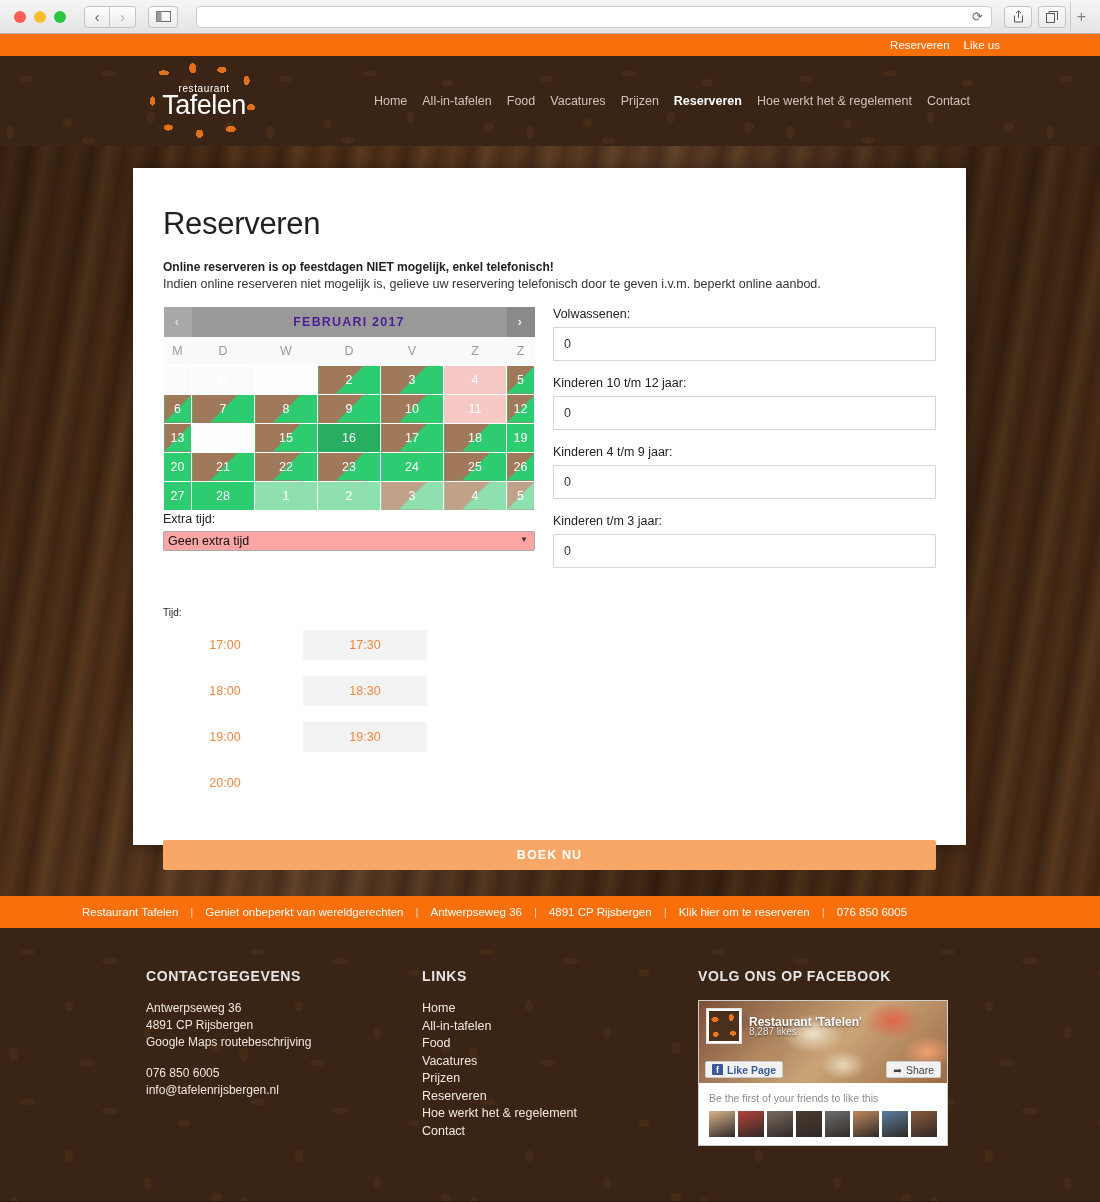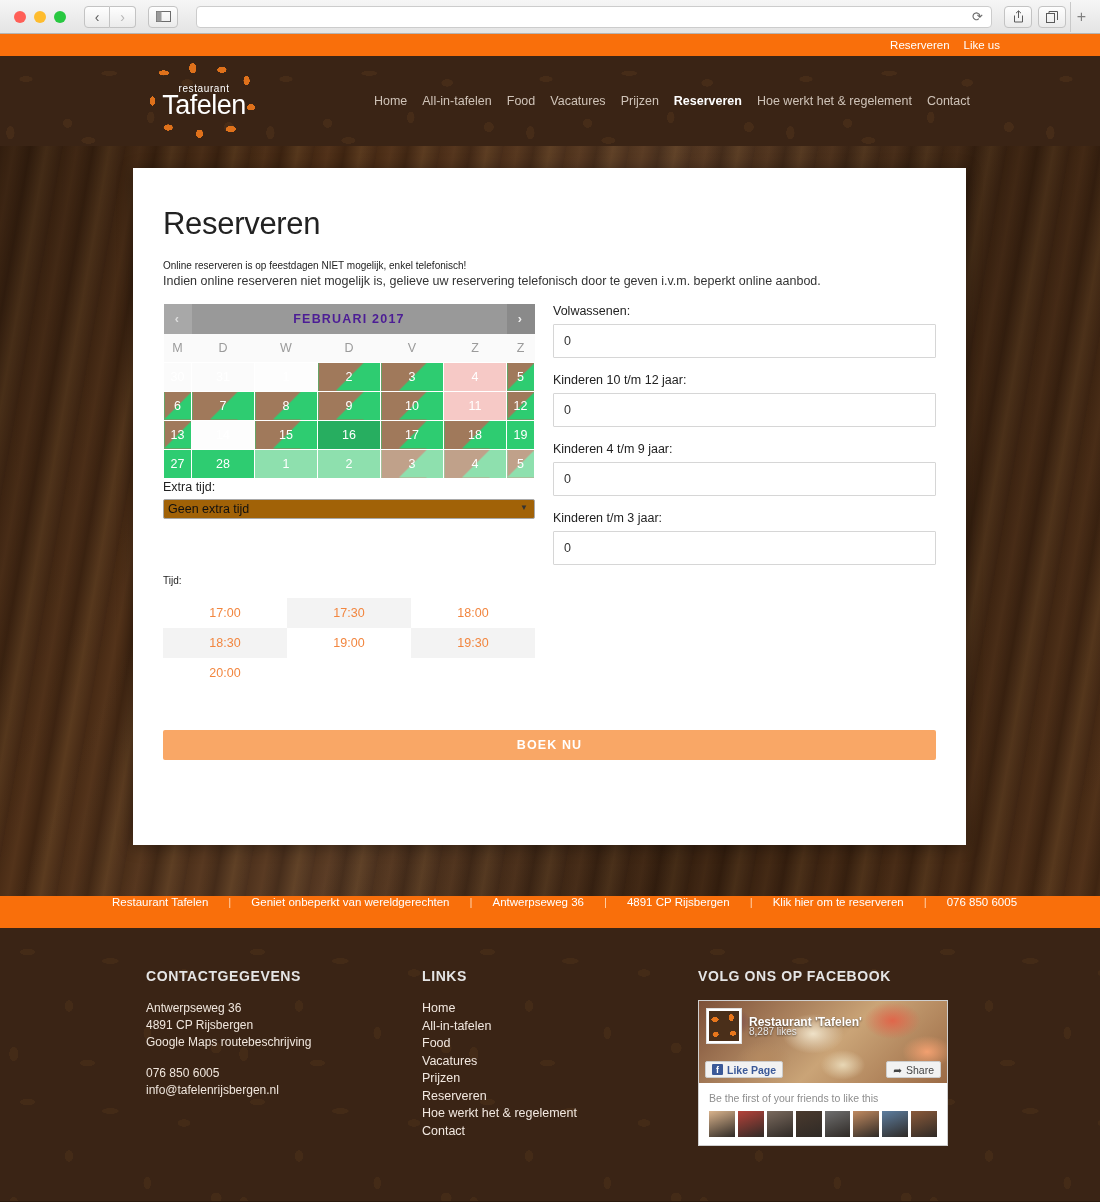--- a/index.html
+++ b/index.html
@@ -106,21 +106,21 @@
       radial-gradient(ellipse 120px 60px at 2% 14%, #6d4422 0%, transparent 65%);
   }
   .card{
     position:absolute; left:133px; top:22px; width:833px; height:677px;
     background:#fff; box-shadow:0 2px 14px rgba(0,0,0,.35);
     padding:38px 30px 0 30px;
   }
   h1.pagetitle{
     margin:0 0 18px 0; font-size:31px; font-weight:400; color:#222; letter-spacing:-.3px;
   }
-  .notice{ font-size:10px; font-weight:normal; color:#222; margin:0 0 3px 0; }
+  .notice{ font-size:12px; font-weight:bold; color:#222; margin:0 0 3px 0; }
   .intro{ font-size:12.5px; color:#333; margin:0 0 16px 0; }
 
   .cols{ display:flex; gap:18px; }
   .colL{ width:372px; }
   .colR{ width:388px; }
 
   
   .cal{ width:372px; border-collapse:collapse; table-layout:fixed; }
   .cal .calhead td{
     background:#999; color:#4c1d95; text-align:center; font-size:12.5px; font-weight:bold;
@@ -146,27 +146,27 @@
   .d-off2{ background:#fdfdfd; color:#c9c9c9; }
   .d-faded{ background:#8ee0ae; }
   .d-faded.half{
     background:linear-gradient(135deg, #c0a18a 0%, #c0a18a 50%, #8ee0ae 50.3%, #8ee0ae 100%);
   }
 
   .flabel{ font-size:12.5px; color:#222; margin:1px 0 5px 0; display:block; }
   .selectwrap{ position:relative; width:372px; }
   select.extra{
     width:372px; height:20px; font-size:12.5px; font-family:"Liberation Sans", sans-serif;
-    border:1px solid #a9a9a9; border-radius:2px; background:#a16207; padding:0 4px; color:#111;
+    border:1px solid #a9a9a9; border-radius:2px; background:#fca5a5; padding:0 4px; color:#111;
     -webkit-appearance:none; appearance:none;
   }
   .selarrow{ position:absolute; right:7px; top:4px; font-size:8px; color:#333; pointer-events:none; }
 
   .tijdlabel{ font-size:10px; color:#222; margin:56px 0 12px 0; display:block; }
-  .slots{ display:flex; flex-wrap:wrap; width:372px; }
+  .slots{ display:flex; flex-wrap:wrap; width:372px;gap:16px; }
   .slot{
     width:124px; height:30px; display:flex; align-items:center; justify-content:center;
     color:#f2863f; font-size:12.5px; cursor:pointer;
   }
   .slot.alt{ background:#f3f3f3; }
 
   
   .inplabel{ font-size:12.5px; color:#222; display:block; margin:0 0 6px 0; }
   input.num{
     width:100%; height:34px; border:1px solid #d6d6d6; background:#fff;
@@ -176,22 +176,22 @@
 
   .boeknu{
     display:block; width:773px; height:30px; margin:42px 0 0 0;
     background:#f9a766; color:#fff; border:none; cursor:pointer;
     font-size:12.5px; font-weight:bold; letter-spacing:1.1px;
     font-family:"Liberation Sans", sans-serif; border-radius:2px;
   }
 
   
   .stripe{
-    height:32px; background:#f96f0b; display:flex; 
-    padding-left:112px; gap:8px;
+    height:32px; background:#f96f0b; display:flex; align-items:center;
+    padding-left:82px; gap:0;
   }
   .stripe span, .stripe a{ color:#fff; font-size:11.5px; text-decoration:none; }
   .stripe .sep{ color:#ffd2ac; margin:0 12px; }
 
   
   .footer{
     height:273px; position:relative; background:#3a2415; padding:40px 0 0 0;
   }
   .footer:before{
     content:""; position:absolute; inset:0; opacity:.22;
@@ -371,20 +371,29 @@
               <tr>
                 <td class="day d-green half"><span>13</span></td>
                 <td class="day d-off2"><span>14</span></td>
                 <td class="day d-green half"><span>15</span></td>
                 <td class="day d-sel"><span>16</span></td>
                 <td class="day d-green half"><span>17</span></td>
                 <td class="day d-green half"><span>18</span></td>
                 <td class="day d-green"><span>19</span></td>
               </tr>
               <tr>
+                <td class="day d-green"><span>20</span></td>
+                <td class="day d-green half"><span>21</span></td>
+                <td class="day d-green half"><span>22</span></td>
+                <td class="day d-green half"><span>23</span></td>
+                <td class="day d-green"><span>24</span></td>
+                <td class="day d-green half"><span>25</span></td>
+                <td class="day d-green half"><span>26</span></td>
+              </tr>
+              <tr>
                 <td class="day d-green"><span>27</span></td>
                 <td class="day d-green"><span>28</span></td>
                 <td class="day d-faded"><span>1</span></td>
                 <td class="day d-faded"><span>2</span></td>
                 <td class="day d-faded half"><span>3</span></td>
                 <td class="day d-faded half"><span>4</span></td>
                 <td class="day d-faded half"><span>5</span></td>
               </tr>
             </tbody>
         </table>

